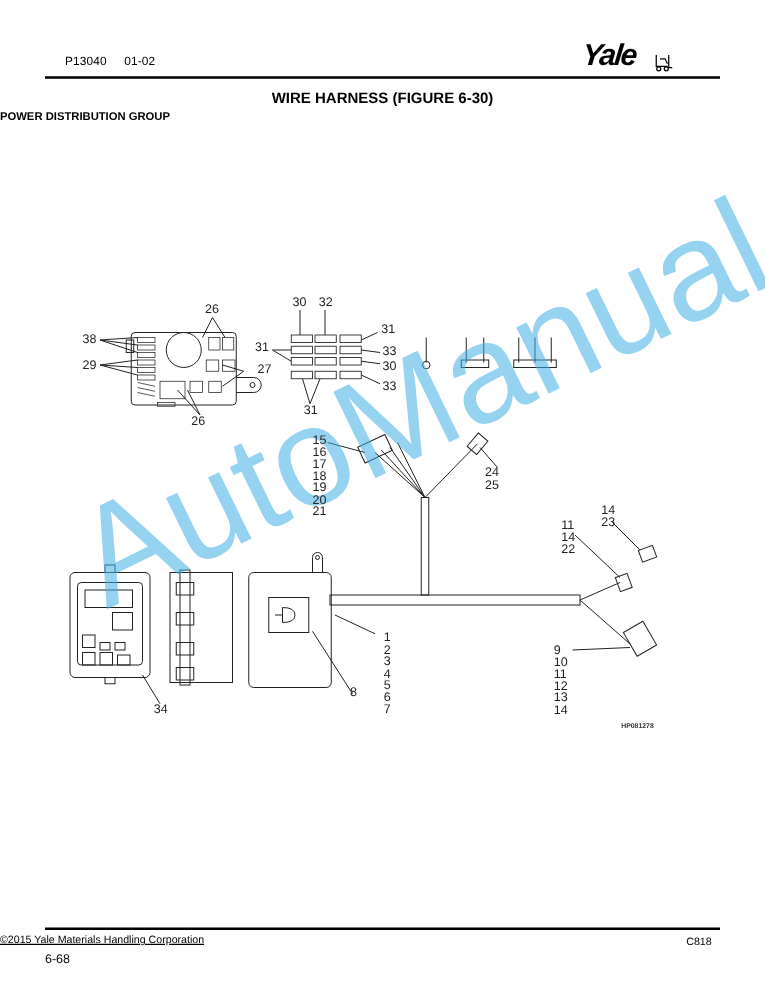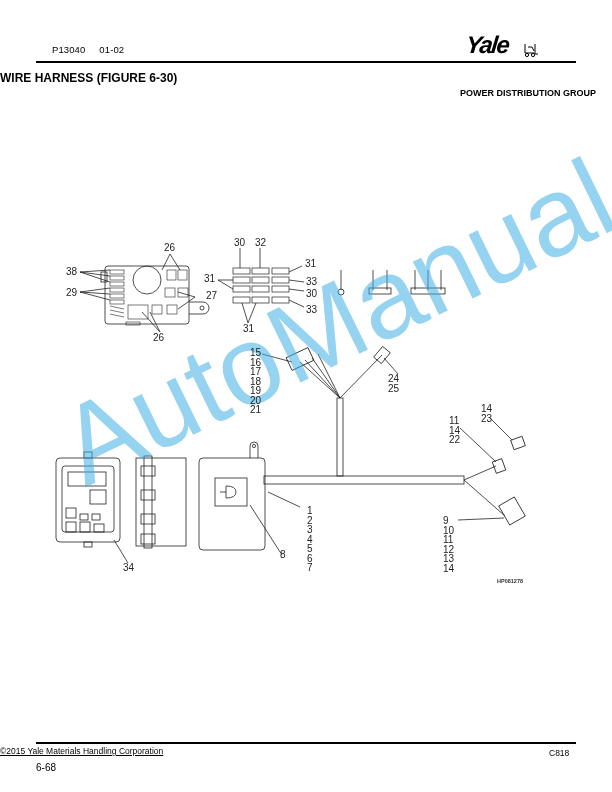--- a/index.html
+++ b/index.html
@@ -3,22 +3,22 @@
 <meta charset="utf-8">
 <style>
   html, body { margin:0; padding:0; background:#fff; }
   body { width:612px; height:792px; position:relative; overflow:hidden; font-family:"Liberation Sans", sans-serif; color:#000; }
   .abs { position:absolute; }
   .hdr-code { left:36px; top:44px; font-size:9.5px; letter-spacing:0.1px;padding-left:16px; }
   .hdr-code span + span { margin-left:14px; }
   .logo { left:466px; top:31px; font-size:24px; font-weight:bold; font-style:italic; letter-spacing:-1.5px; transform:skewX(-6deg); }
   .logo-icon { left:522px; top:42px; width:16px; height:16px; }
   .rule-top { left:36px; top:61px; width:540px; height:2px; background:#000; }
-  .title { left:0; width:612px; top:71px; text-align:left; font-size:12px; font-weight:bold; }
-  .subtitle { left:0; width:596px; top:88px; text-align:right; font-size:9px; font-weight:bold; }
+  .title { left:0; width:612px; top:71px; text-align:center; font-size:12px; font-weight:bold; }
+  .subtitle { left:0; width:596px; top:88px; text-align:left; font-size:9px; font-weight:bold; }
   .rule-bot { left:36px; top:742px; width:540px; height:2px; background:#000; }
   .ftr-page { left:36px; top:746px; font-size:10px;margin-top:16px; }
   .ftr-copy { left:0; width:544px; top:746px; font-size:8.5px;text-decoration:underline; }
   .ftr-code { left:549px; top:748px; font-size:8.5px; }
   .callout { font-size:10px; line-height:9.5px; color:#222; white-space:pre; }
   .figid { left:497px; top:578px; font-size:5.5px; font-weight:bold; color:#333; }
   .watermark { left:40px; top:395px; font-size:112px; color:#3fb0e6; opacity:0.55; transform:rotate(-26deg); transform-origin:left top; white-space:nowrap; pointer-events:none; }
   svg.fig { position:absolute; left:0; top:0; }
 </style>
 </head>

